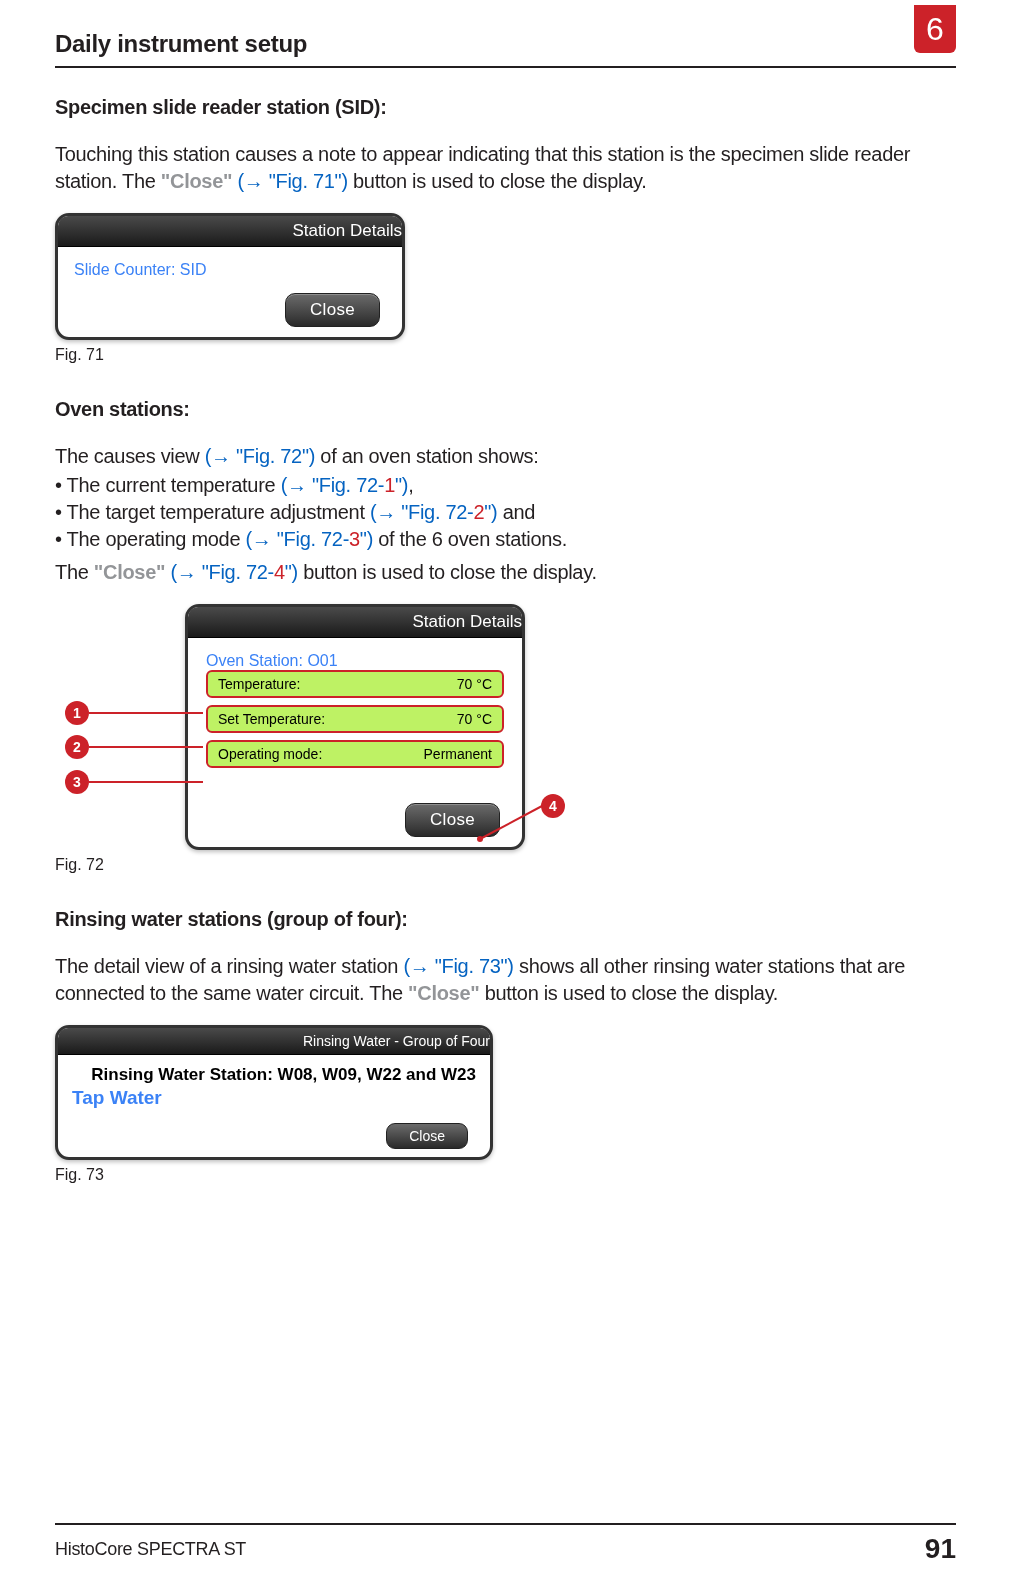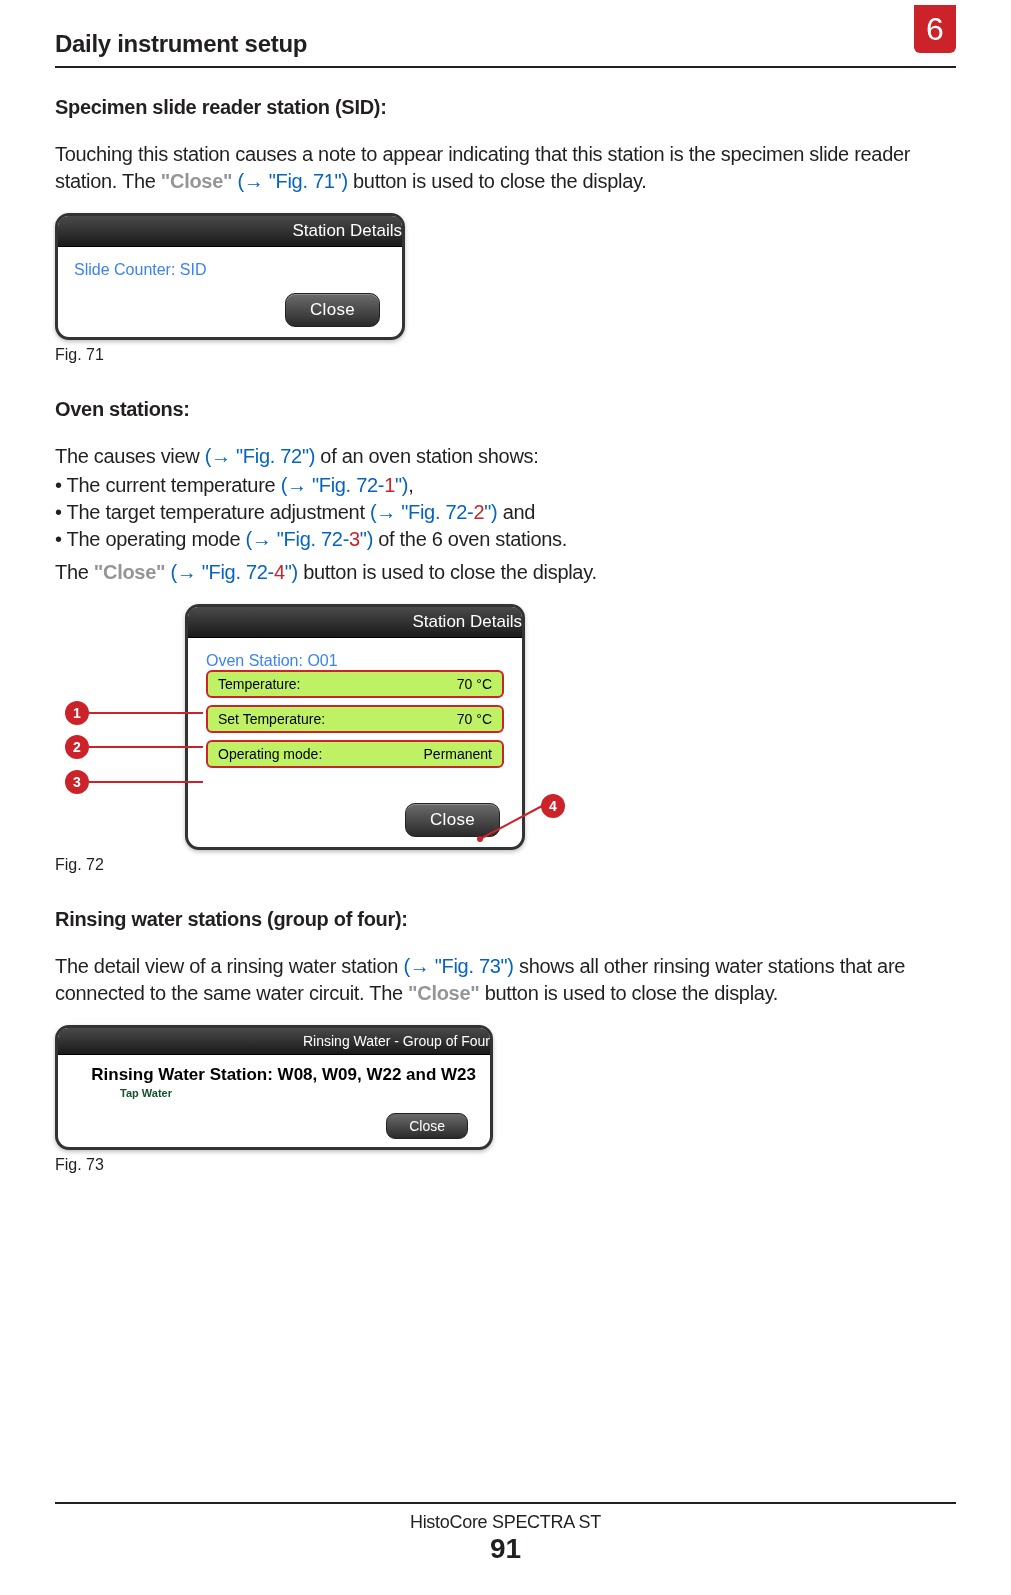--- a/index.html
+++ b/index.html
@@ -105,23 +105,22 @@
   }
   .dialog-heading2 {
     font-weight: 700;
     font-size: 17px;
     color: #000;
     margin-bottom: 2px;
     text-align: right;
   }
   .dialog-sub {
     font-weight: 700;
-    font-size: 11px;
-    color: #14532d;
-    margin-left: 48px;
+    font-size: 19px;
+    color: #3b82f6;
   }
   .close-btn {
     position: absolute;
     bottom: 10px;
     right: 22px;
     background: linear-gradient(#6b6b6b,#2a2a2a);
     color: #fff;
     border: 1px solid #222;
     border-radius: 10px;
     padding: 6px 24px;
@@ -182,21 +181,20 @@
   .footer {
     position: absolute;
     bottom: 30px;
     left: 55px;
     right: 55px;
     border-top: 2px solid #231f20;
     padding-top: 8px;
     display: flex;
     justify-content: space-between;
     align-items: center;
-    flex-direction: column;
   }
   .footer-product {
     font-size: 18px;
     font-family: "Arial Narrow", Arial, sans-serif;
     letter-spacing: -0.3px;
   }
   .footer-page {
     font-size: 28px;
     font-weight: 700;
     font-family: "Arial Narrow", Arial, sans-serif;

